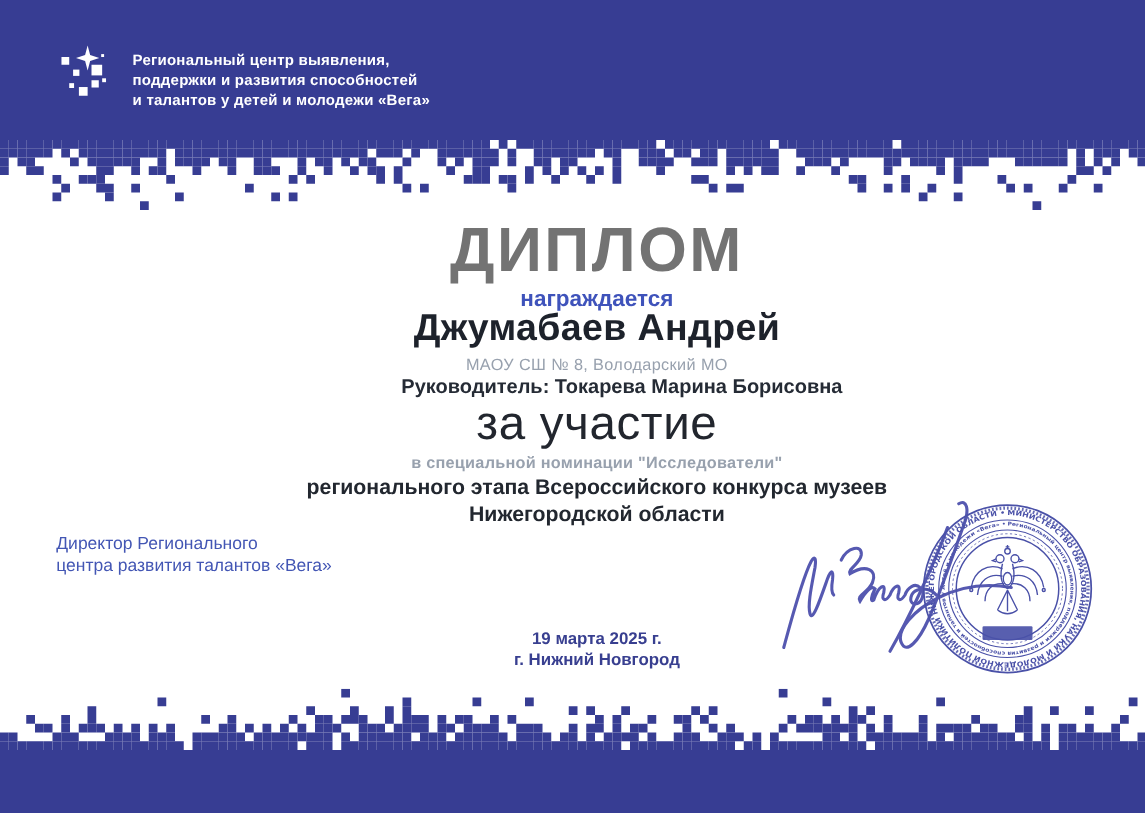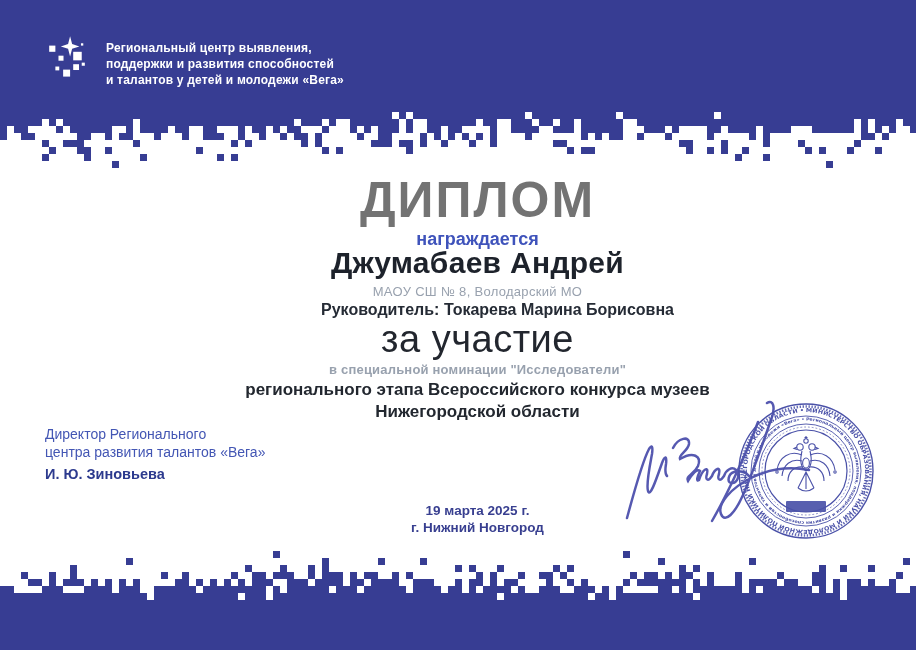--- a/index.html
+++ b/index.html
@@ -477,21 +477,20 @@
   <div class="cline reason">за участие</div>
   <div class="cline nomination">в специальной номинации "Исследователи"</div>
   <div class="cline event">
     <div>регионального этапа Всероссийского конкурса музеев</div>
     <div>Нижегородской области</div>
   </div>
 
   <div class="signatory">
     <div>Директор Регионального</div>
     <div>центра развития талантов «Вега»</div>
-    <div class="sig-name">И. Ю. Зиновьева</div>
   </div>
 
   <div class="cline date-block">
     <div>19 марта 2025 г.</div>
     <div>г. Нижний Новгород</div>
   </div>
 
   <svg class="signature-svg" width="200" height="128" viewBox="0 0 200 128">
     <g fill="none" stroke="#4e51ad" stroke-width="2.5" stroke-linecap="round" opacity="0.95">
       <path d="M12,118 C18,96 27,62 34,49 C37,44 38,47 37,54 C34,70 31,84 33,91 C35,98 41,80 47,63 C50,55 52,56 51,64 C50,70 50,74 52,76"></path>

